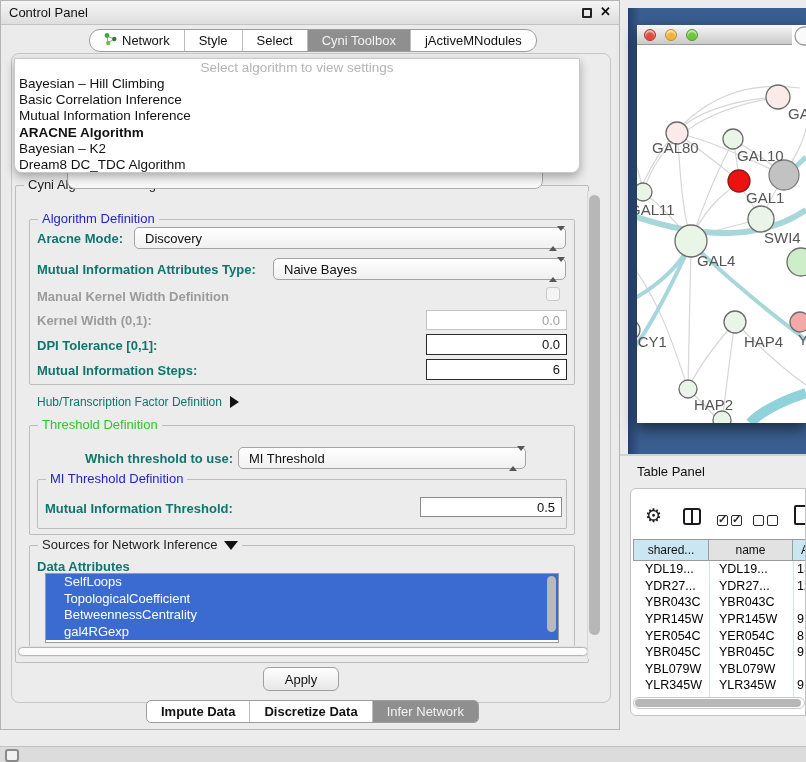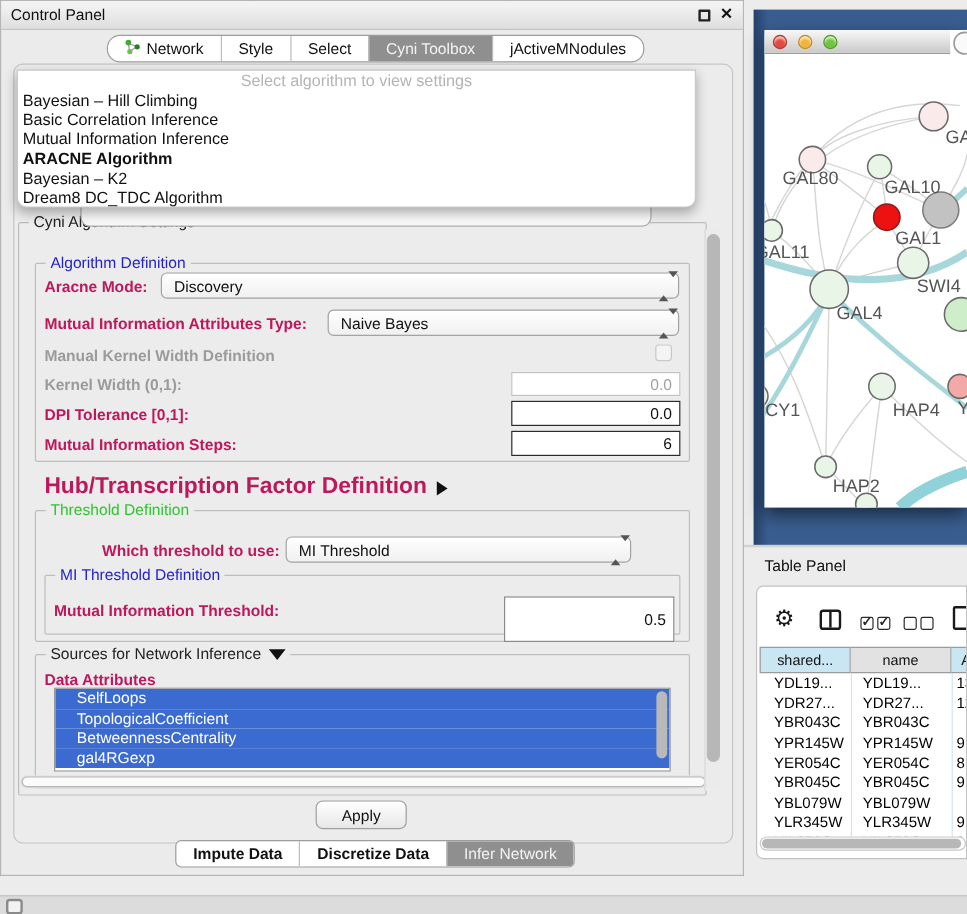--- a/index.html
+++ b/index.html
@@ -25,21 +25,21 @@
   .net-icon { margin-right:5px; }
 
   .cp-content { left:10px; top:52px; width:600px; height:650px; background:#ececec; border:1px solid #c6c6c6; border-radius:8px; }
 
   
   .groupbox { border:1px solid #bdbdbd; border-radius:2px; }
   .legend { position:absolute; top:-9px; left:8px; background:#ececec; padding:0 4px; font-size:13px; color:#222; white-space:nowrap; }
   .legend.blue { color:#2323cc; }
   .legend.green { color:#2fc52f; }
 
-  .lbl { position:absolute; font-size:13px; font-weight:bold; color:#be185d; white-space:nowrap; }
+  .lbl { position:absolute; font-size:13px; font-weight:bold; color:#0f766e; white-space:nowrap; }
   .lbl.disabled { color:#9b9b9b; }
 
   .combo { position:absolute; height:22px; background:linear-gradient(#ffffff,#f0f0f0); border:1px solid #a3a3a3; border-radius:5px; font-size:13px; color:#111; display:flex; align-items:center; padding-left:10px; }
   .stepper { position:absolute; right:7px; top:3px; width:9px; }
   .stepper .up { width:0; height:0; border-left:4px solid transparent; border-right:4px solid transparent; border-bottom:5px solid #555; margin-bottom:3px; }
   .stepper .dn { width:0; height:0; border-left:4px solid transparent; border-right:4px solid transparent; border-top:5px solid #555; }
 
   .tinput { position:absolute; background:#fff; border:1px solid #2b2b2b; font-size:13px; color:#111; display:flex; align-items:center; justify-content:flex-end; padding-right:6px; }
   .tinput.disabled { border:1px solid #c3c3c3; color:#a0a0a0; }
 
@@ -186,39 +186,39 @@
     <div class="lbl" style="left:36px; top:337px;">DPI Tolerance [0,1]:</div>
     <div class="tinput" style="left:425px; top:333px; width:141px; height:21px;">
       <span>0.0</span>
     </div>
 
     <div class="lbl" style="left:36px; top:362px;">Mutual Information Steps:</div>
     <div class="tinput" style="left:425px; top:358px; width:141px; height:21px;">
       <span>6</span>
     </div>
 
-    <div class="lbl" style="left:36px; top:394px; font-weight:bold; font-size:19px;">
+    <div class="lbl" style="left:36px; top:394px; font-weight:normal; font-size:12px;">
       <span>Hub/Transcription Factor Definition</span><span class="tri-right"></span>
     </div>
 
     <div class="abs groupbox" style="left:28px; top:424px; width:546px; height:110px;">
       <span class="legend green">Threshold Definition</span>
     </div>
 
     <div class="lbl" style="left:84px; top:450px;">Which threshold to use:</div>
     <div class="combo" style="left:237px; top:446px; width:288px;">
       <span>MI Threshold</span>
       <span class="stepper"><span class="up"></span><span class="dn"></span></span>
     </div>
 
     <div class="abs groupbox" style="left:36px; top:478px; width:530px; height:50px;">
       <span class="legend blue">MI Threshold Definition</span>
     </div>
     <div class="lbl" style="left:44px; top:500px;">Mutual Information Threshold:</div>
-    <div class="tinput" style="left:419px; top:496px; width:142px; height:38px; border-color:#8a8a8a;">
+    <div class="tinput" style="left:419px; top:496px; width:142px; height:20px; border-color:#8a8a8a;">
       <span>0.5</span>
     </div>
 
     <div class="abs groupbox" style="left:28px; top:544px; width:546px; height:112px;">
       <span class="legend"><span>Sources for Network Inference</span><span class="tri-down"></span></span>
     </div>
     <div class="lbl" style="left:36px; top:558px;">Data Attributes</div>
     <div class="attr-list" style="left:44px; top:572px; width:514px; height:70px;">
       <div class="attr-item selected">SelfLoops</div>
       <div class="attr-item selected">TopologicalCoefficient</div>

